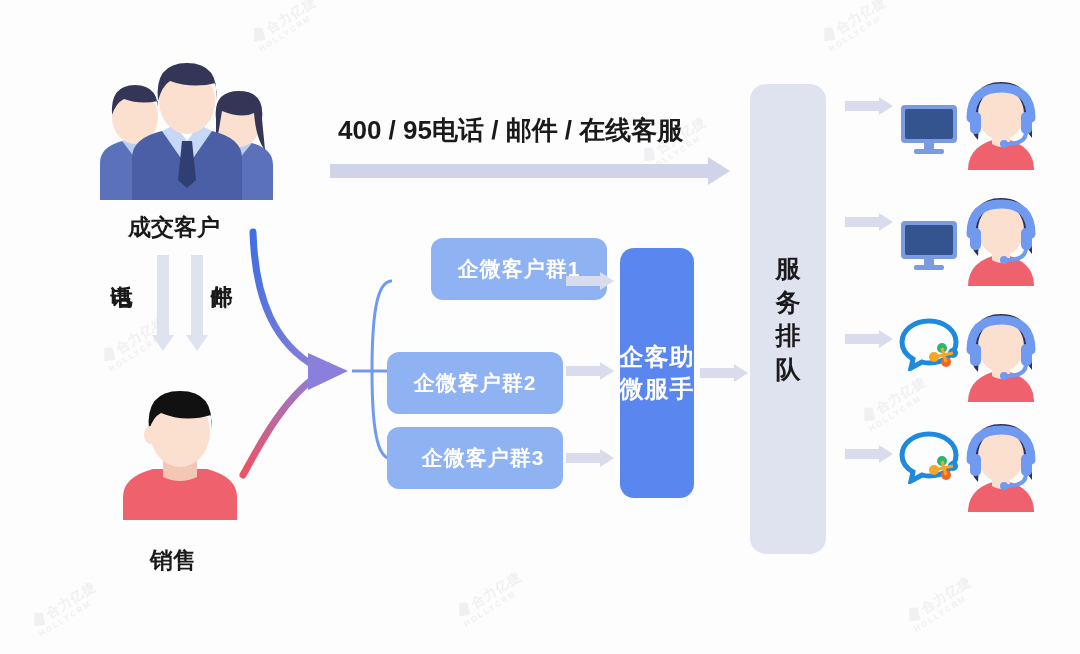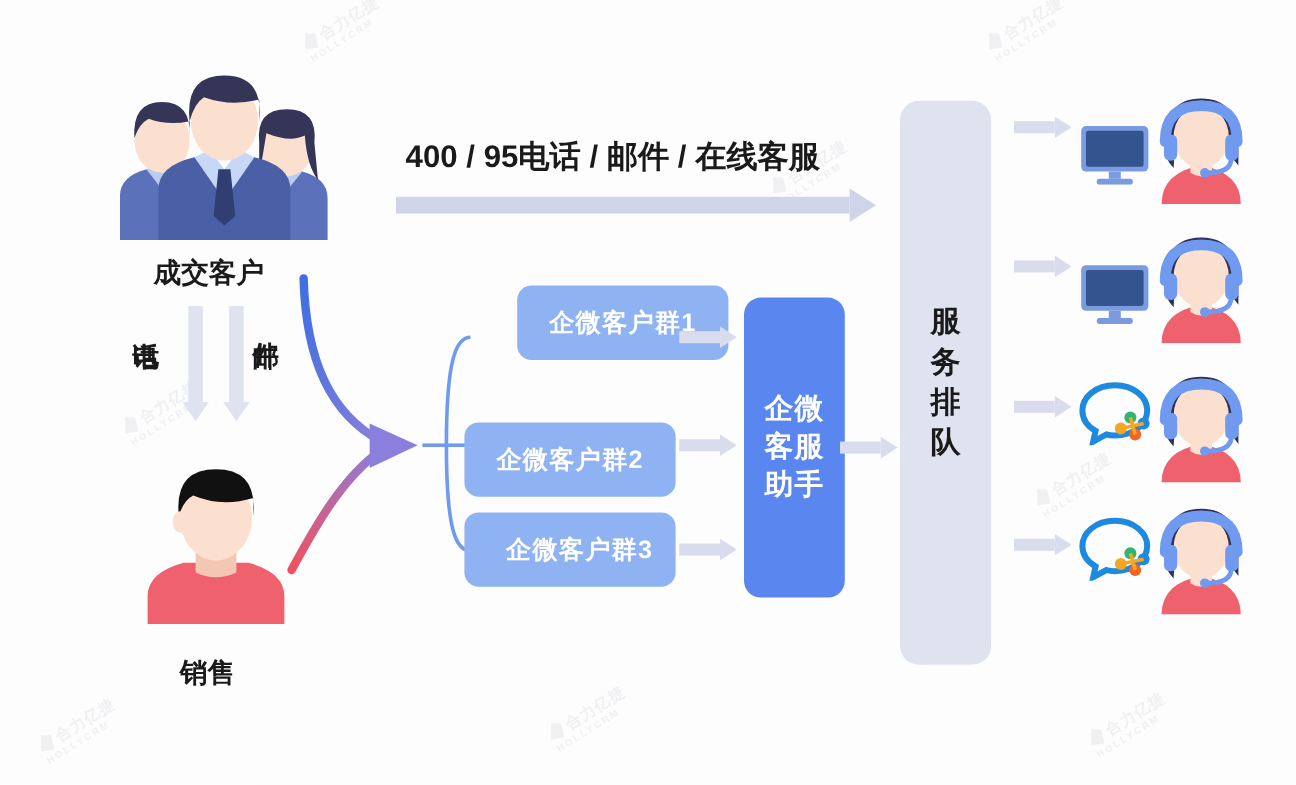--- a/index.html
+++ b/index.html
@@ -64,28 +64,28 @@
     width: 176px;
     height: 62px;
     border-radius: 12px;
     background: #8fb2f2;
     font-size: 21px;
     letter-spacing: 1px;
   }
   .assist-box {
     left: 620px;
     top: 248px;
-    width: 84px;
+    width: 74px;
     height: 250px;
     border-radius: 14px;
     background: #5a86f0;
     font-size: 24px;
     line-height: 1.32;
     letter-spacing: 1px;
-    flex-direction: column;
+    flex-direction: row;
   }
   .queue-box {
     position: absolute;
     left: 750px;
     top: 84px;
     width: 76px;
     height: 470px;
     border-radius: 16px;
     background: #dfe2ef;
     display: flex;

